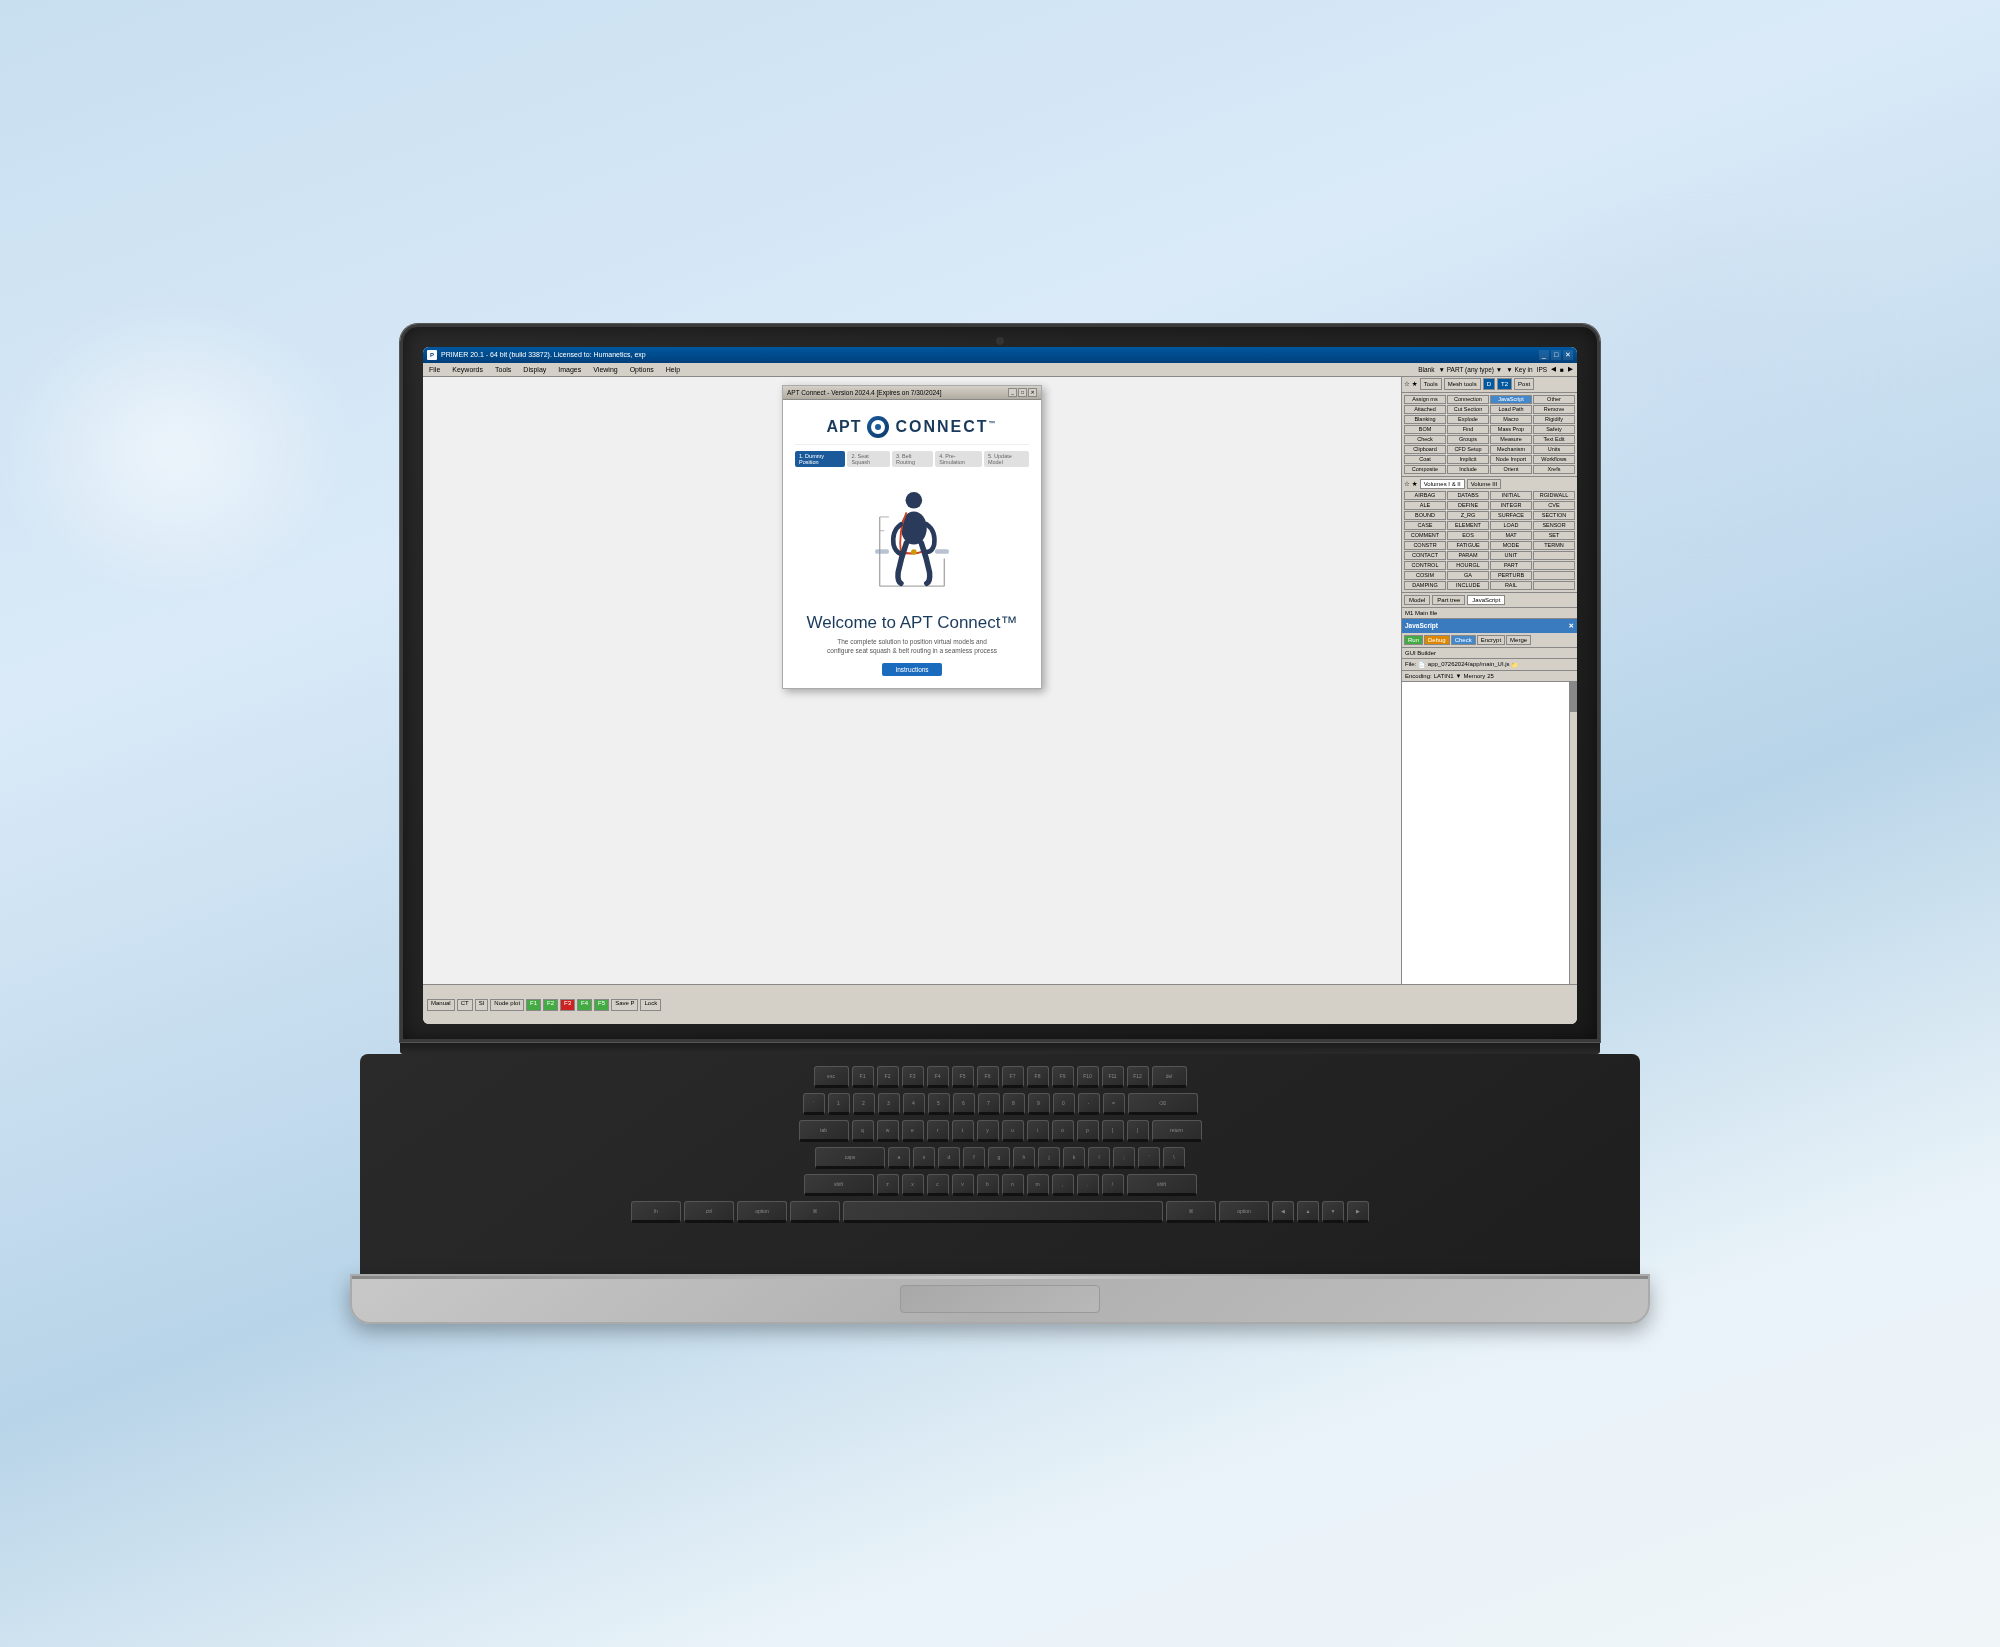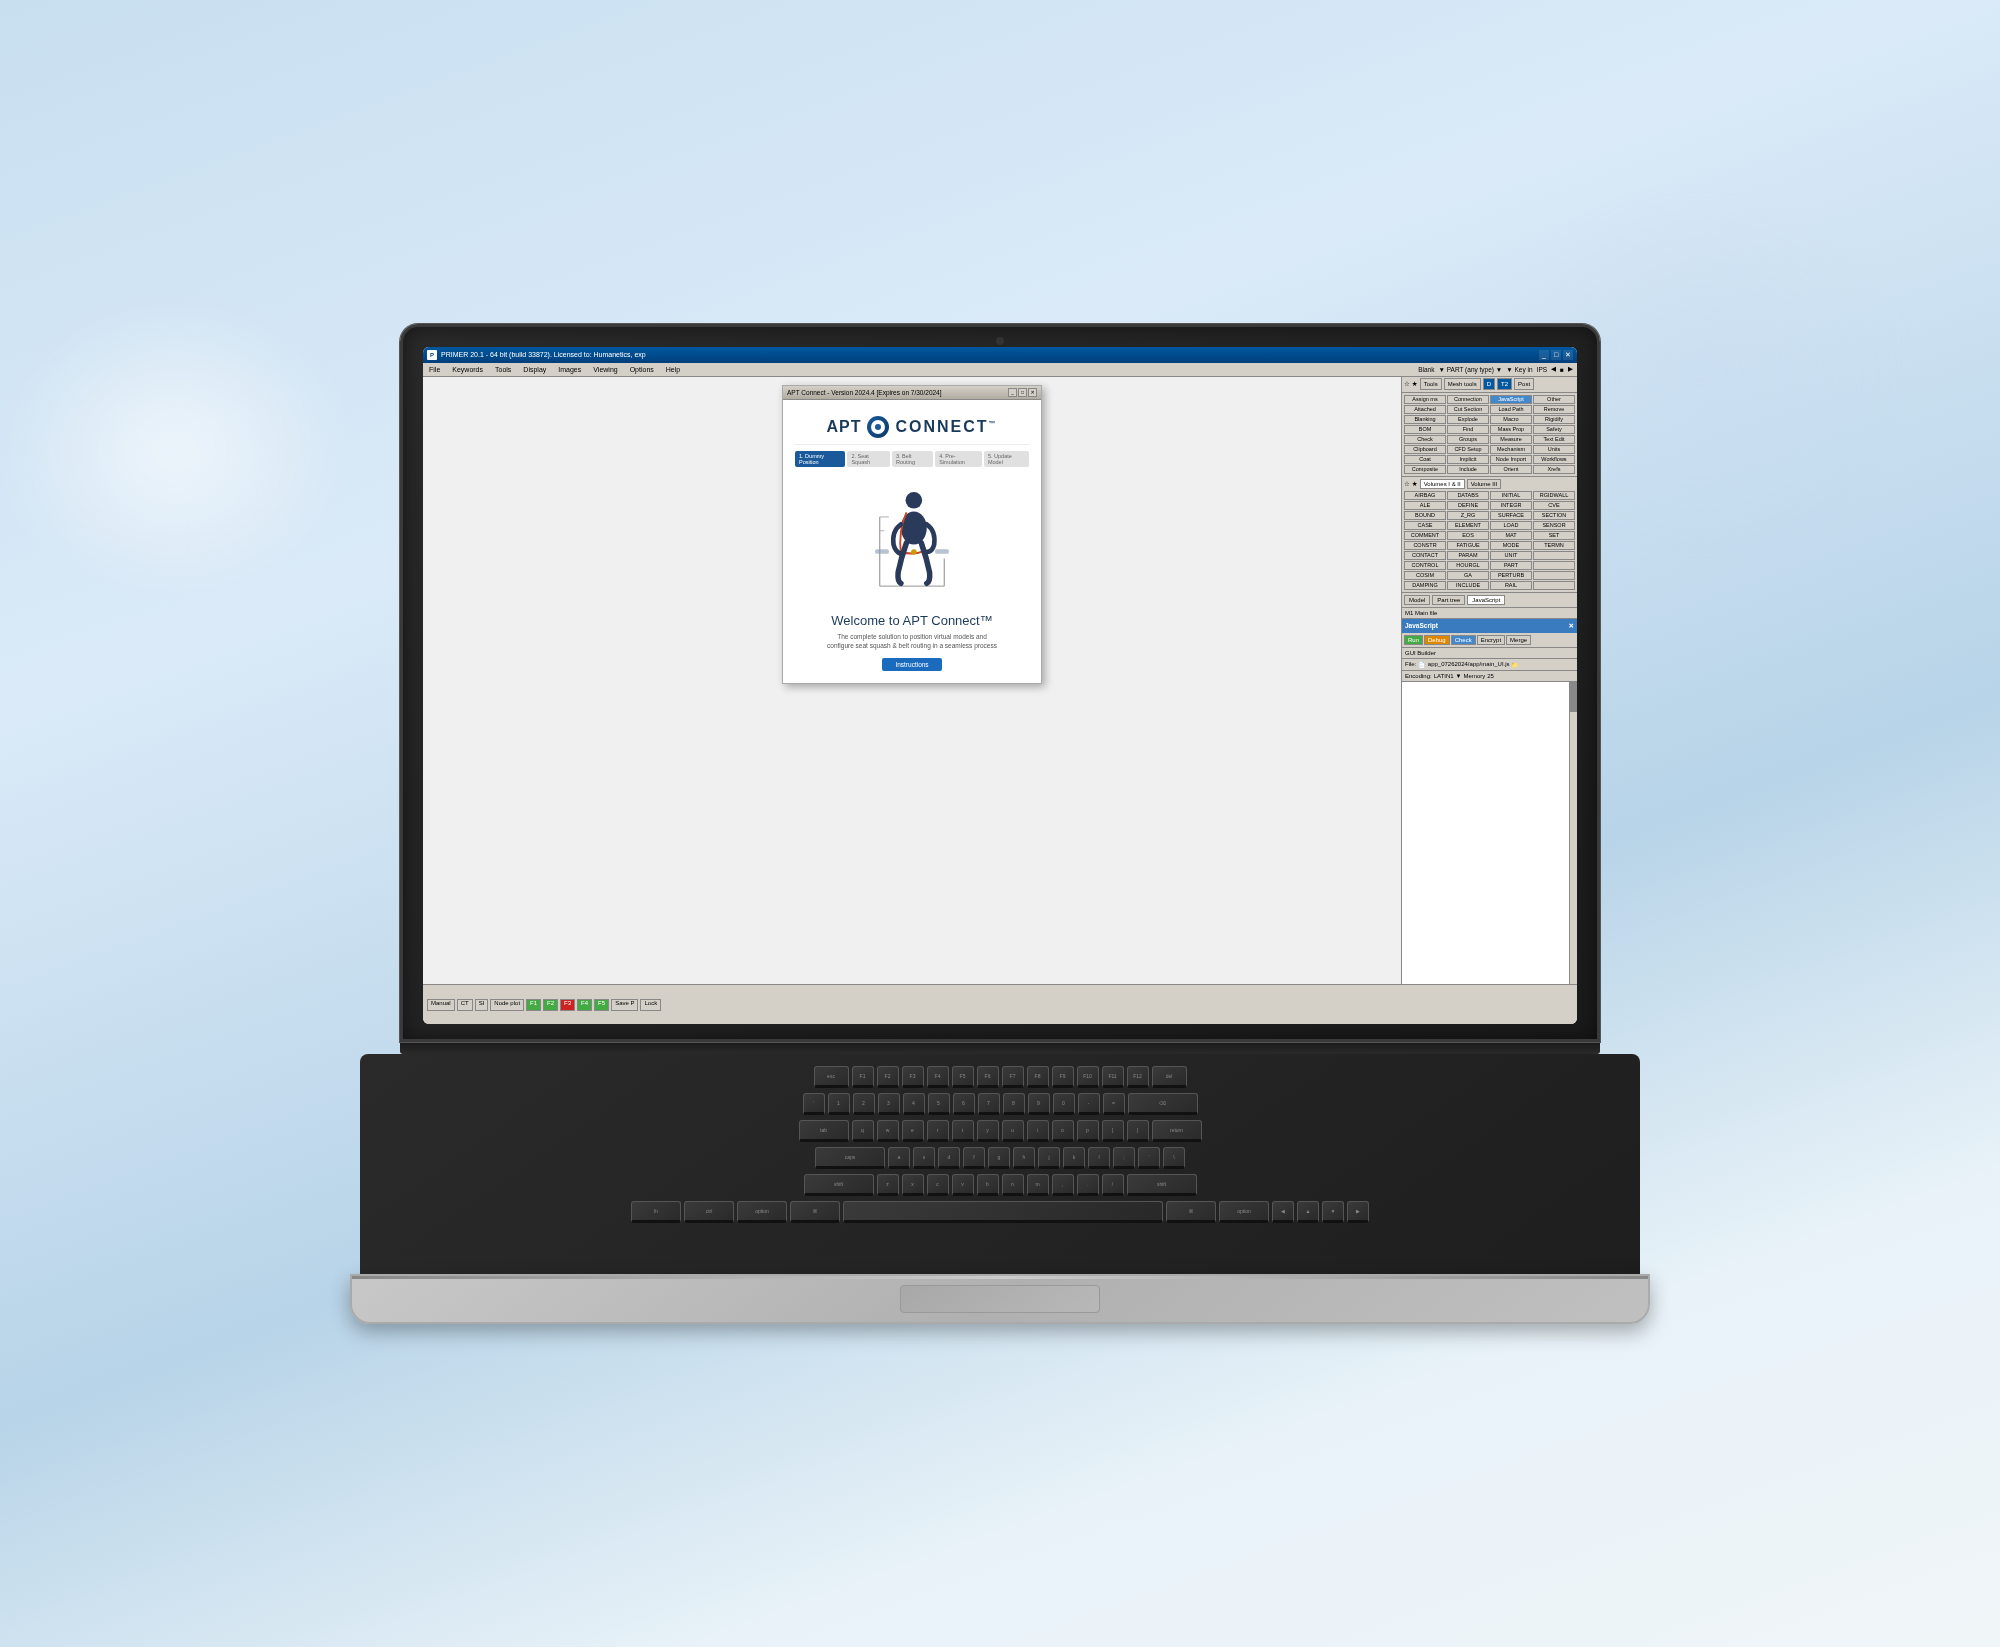--- a/index.html
+++ b/index.html
@@ -286,21 +286,21 @@
       width: 100px;
       height: 120px;
     }
 
     
     .welcome-text {
       text-align: center;
       margin-bottom: 8px;
     }
     .welcome-title {
-      font-size: 13px;
+      font-size: 17px;
       color: #1a3a5c;
       font-weight: normal;
       margin-bottom: 4px;
     }
     .welcome-subtitle {
       font-size: 6.5px;
       color: #555;
       line-height: 1.4;
     }
 

